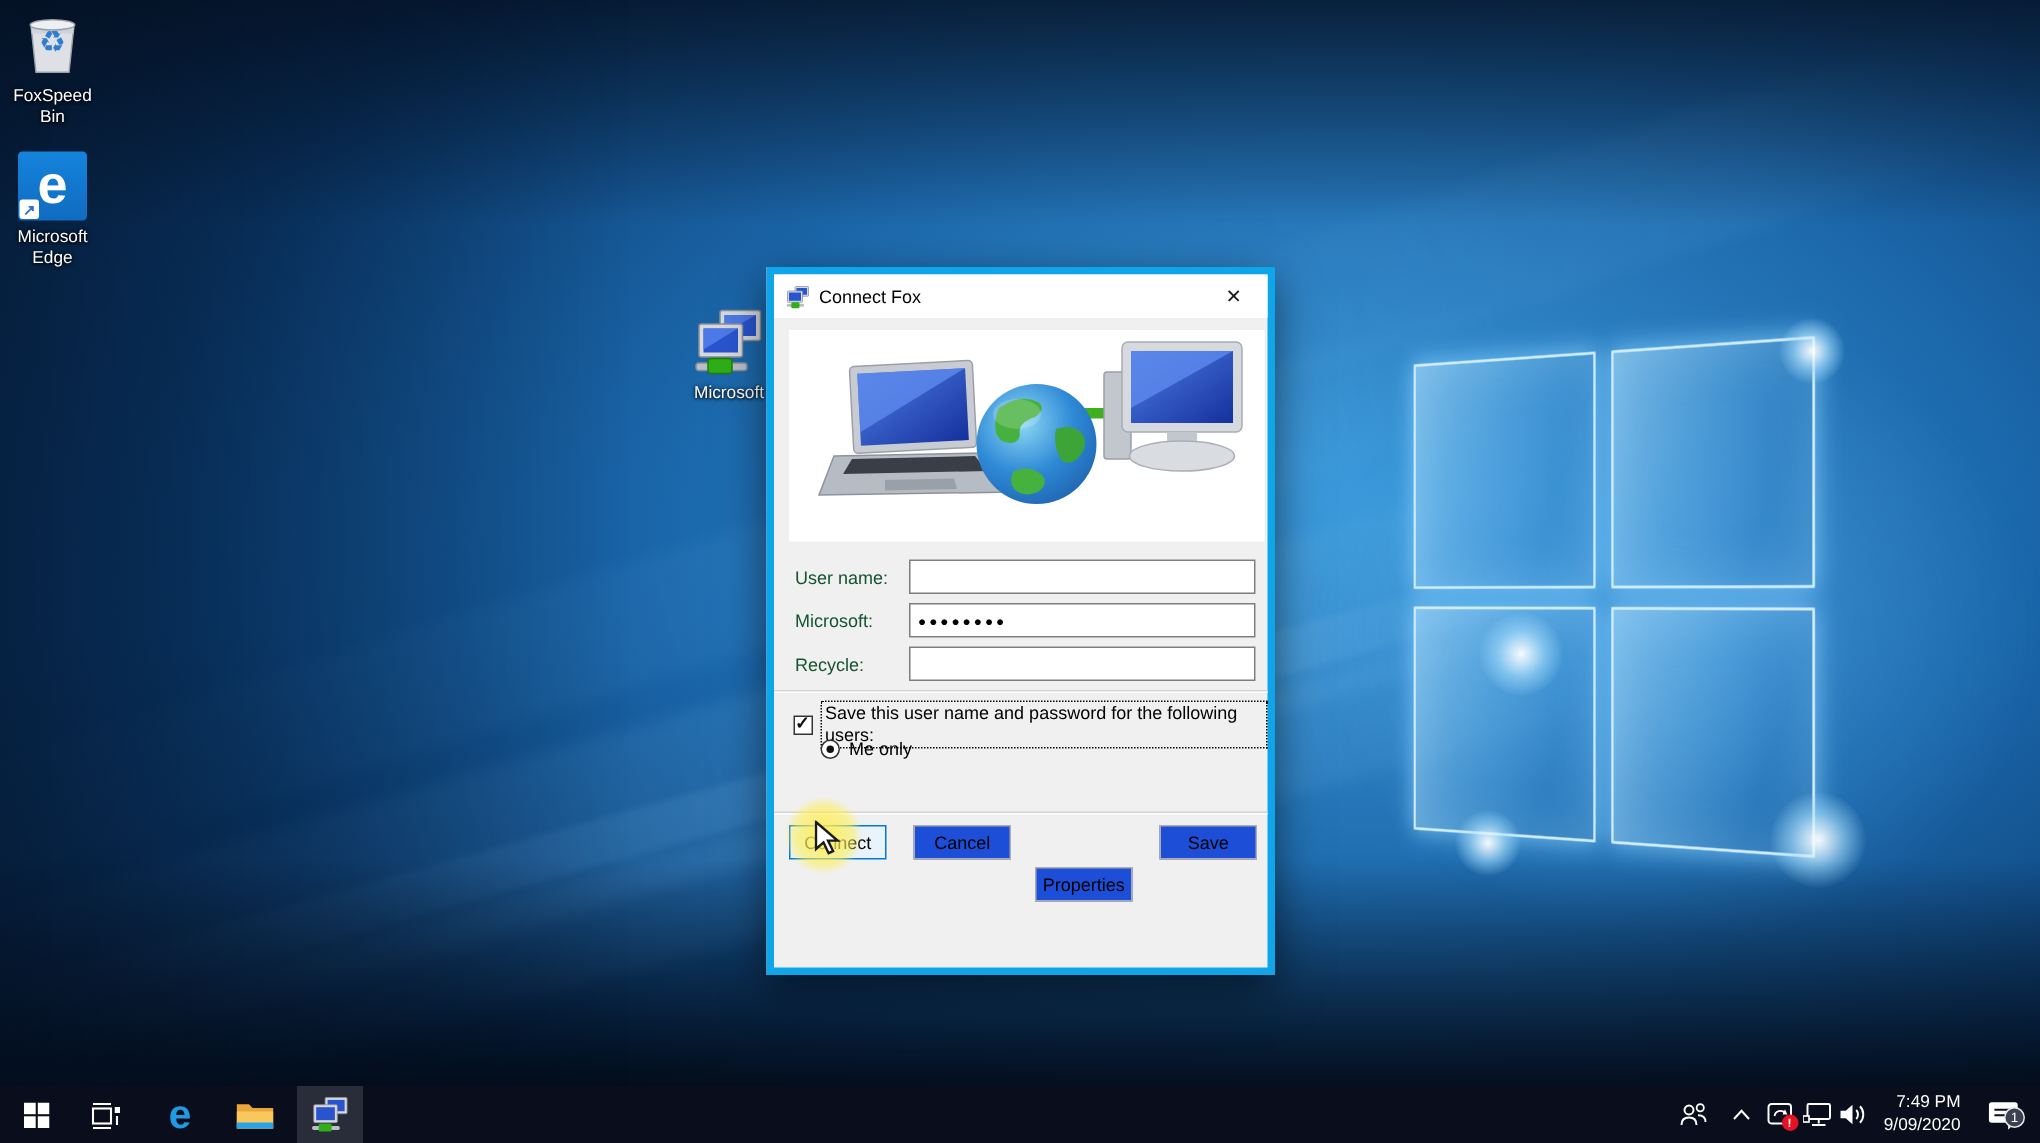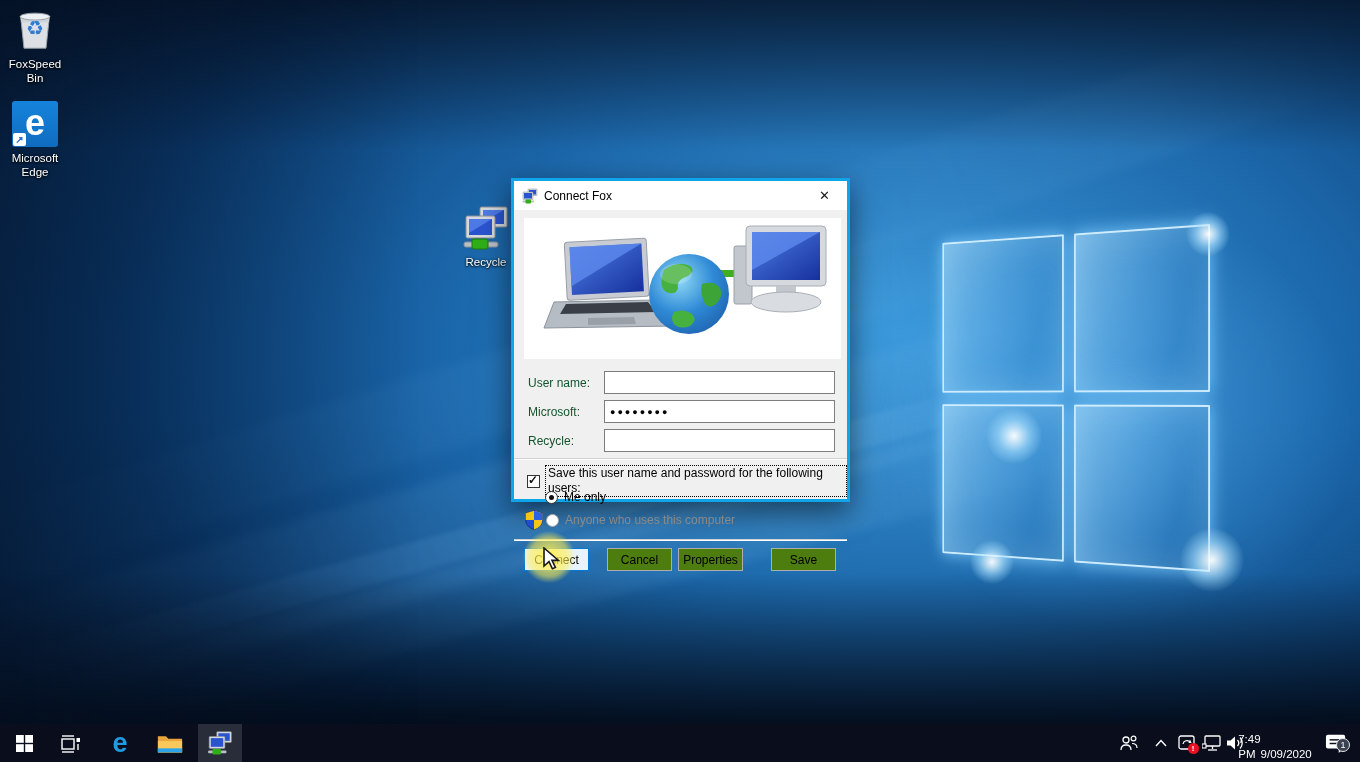--- a/index.html
+++ b/index.html
@@ -41,22 +41,22 @@
   .dicon .lbl { margin-top:3px; font-size:11.5px; color:#fff; text-shadow:0 1px 2px rgba(0,0,0,.95), 0 0 3px rgba(0,0,0,.7); line-height:1.25; }
   .icon-rb { left:2px; top:6px; }
   .icon-edge { left:2px; top:100px; }
   .icon-fox { left:453px; top:204px; }
   .rb-glyph { position:absolute; left:50%; top:22px; transform:translate(-50%,-50%); font-size:20px; color:#2f7dd2; }
   .edge-tile { width:46px; height:46px; background:linear-gradient(180deg,#1583dc,#0f6cc0); border-radius:3px; position:relative; display:flex; align-items:center; justify-content:center; }
   .edge-tile .e { color:#fff; font-size:36px; font-weight:bold; line-height:1; margin-top:-3px; }
   .shortcut { position:absolute; left:1px; bottom:1px; width:13px; height:13px; background:#fff; border-radius:2px; display:flex; align-items:center; justify-content:center; font-size:10px; color:#2f6fd0; font-weight:bold; }
 
   
-  .dialog { position:absolute; left:511px; top:178px; width:339px; height:324px; background:#f0f0f0;
-    border:3px solid #0ea5e9; box-shadow:0 10px 28px rgba(0,0,0,.55); z-index:10; font-size:12px; color:#000; }
+  .dialog { position:absolute; left:511px; top:178px; width:339px; height:472px; background:#f0f0f0;
+    border:5px solid #0ea5e9; box-shadow:0 10px 28px rgba(0,0,0,.55); z-index:10; font-size:12px; color:#000; }
   .titlebar { position:relative; height:29px; background:#fff; display:flex; align-items:center; padding-left:8px; }
   .titlebar .t { margin-left:6px; font-size:12px; }
   .closebtn { position:absolute; right:0; top:0; width:45px; height:29px; display:flex; align-items:center; justify-content:center; font-size:13px; color:#1a1a1a; cursor:default; }
   .banner { position:absolute; left:10px; top:37px; width:317px; height:141px; background:#fff; }
   .flabel { position:absolute; left:14px; font-size:12px; color:#14532d; }
   .field { position:absolute; left:90px; width:231px; height:23px; border:1px solid #7d7d7d; background:#fff; font-size:12px; padding:2px 5px; font-family:"Liberation Sans",sans-serif; outline:none; }
   .field.pw { font-size:9px; letter-spacing:2px; font-weight:bold; }
   .sep { position:absolute; left:0; width:100%; height:2px; border-top:1px solid #d2d2d2; border-bottom:1px solid #fdfdfd; }
   .chkrow { position:absolute; left:13px; top:284px; display:flex; align-items:center; }
   .chkbox { width:13px; height:13px; background:#fff; border:1px solid #333; position:relative; flex:none; }
@@ -64,36 +64,36 @@
   .chklbl { margin-left:5px; border:1px dotted #000; padding:0 2px; line-height:15px; }
   .radiorow { position:absolute; display:flex; align-items:center; }
   .r1 { left:31px; top:309px; }
   .r2 { left:10px; top:329px; }
   .radio { width:13px; height:13px; border:1px solid #333; border-radius:50%; background:#fff; position:relative; flex:none; }
   .radio.sel::after { content:""; position:absolute; left:3px; top:3px; width:5px; height:5px; border-radius:50%; background:#111; }
   .radio.dis { border-color:#a6a6a6; }
   .radlbl { margin-left:6px; }
   .radlbl.dis { color:#8a8a8a; }
   .shield { width:20px; height:20px; margin-right:2px; flex:none; }
-  .dlgbtn { position:absolute; top:367px; width:65px; height:23px; background:#4d7c0f; border:1px solid #adadad; font-size:12px; font-family:"Liberation Sans",sans-serif; color:#000; }
+  .dlgbtn { position:absolute; top:367px; width:65px; height:23px; background:#1d4ed8; border:1px solid #adadad; font-size:12px; font-family:"Liberation Sans",sans-serif; color:#000; }
   .dlgbtn.def { background:#e8f3fc; border:1px solid #0078d7; }
-  .bt1{left:10px;} .bt2{left:93px;} .bt3{left:164px;} .bt4{left:257px;}
+  .bt1{left:10px;} .bt2{left:93px;} .bt3{left:174px;margin-top:28px;} .bt4{left:257px;}
 
   
   .click-glow { position:absolute; left:514px; top:522px; width:70px; height:70px; border-radius:50%; z-index:20;
     background:radial-gradient(closest-side,rgba(255,238,80,.95),rgba(255,238,80,.55) 55%,rgba(255,238,80,0) 75%); pointer-events:none; }
   .cursor { position:absolute; left:543px; top:547px; z-index:21; pointer-events:none; }
 
   
   .taskbar { position:absolute; left:0; right:0; bottom:0; height:38px; background:#0a0e1c; z-index:30; }
   .tbtn { position:absolute; top:0; width:44px; height:38px; display:flex; align-items:center; justify-content:center; }
   .tbtn.active { background:rgba(255,255,255,.13); }
   .tb-edge-e { color:#1e9be2; font-size:27px; font-weight:bold; line-height:1; }
   .tray { position:absolute; top:0; height:38px; display:flex; align-items:center; justify-content:center; }
-  .clock { position:absolute; left:1243px; top:0; width:64px; height:38px; display:flex; flex-direction:row; align-items:flex-end; justify-content:center; color:#fff; font-size:11.5px; line-height:1.3; }
+  .clock { position:absolute; left:1243px; top:0; width:64px; height:38px; display:flex; flex-direction:column; align-items:flex-end; justify-content:center; color:#fff; font-size:11.5px; line-height:1.3; }
   .badge-red { position:absolute; right:-4px; bottom:-3px; width:11px; height:11px; background:#e81123; border-radius:50%; color:#fff; font-size:8px; font-weight:bold; display:flex; align-items:center; justify-content:center; }
   .badge-n { position:absolute; right:-3px; bottom:2px; width:14px; height:14px; background:#3a4150; border:1px solid #e8e8e8; border-radius:50%; color:#fff; font-size:9px; display:flex; align-items:center; justify-content:center; }
 </style>
 </head>
 <body>
 
 <div class="desktop">
   <div class="beam b3"></div>
   <div class="beam b1"></div>
   <div class="beam b2"></div>
@@ -143,21 +143,21 @@
       <rect x="18" y="3" width="27" height="20" rx="1.5" fill="#d6dade" stroke="#8a8f98"></rect>
       <rect x="21" y="6" width="21" height="14" fill="#2a54cf"></rect>
       <path d="M21 6 L42 6 L21 18 Z" fill="#4d7ae6"></path>
       <rect x="4" y="12" width="29" height="22" rx="1.5" fill="#d6dade" stroke="#8a8f98"></rect>
       <rect x="7" y="15" width="23" height="16" fill="#2a54cf"></rect>
       <path d="M7 15 L30 15 L7 29 Z" fill="#4d7ae6"></path>
       <rect x="2" y="38" width="34" height="5" rx="2" fill="#b9bfc7" stroke="#8a8f98"></rect>
       <rect x="10" y="35" width="16" height="10" rx="2" fill="#2fae17" stroke="#1d7d0c"></rect>
     </svg>
   </div>
-  <div class="lbl">Recycle</div>
+  <div class="lbl">Microsoft</div>
 </div>
 
 <div class="dialog">
   <div class="titlebar">
     <svg width="16" height="16" viewBox="0 0 32 32">
       <rect x="12" y="2" width="18" height="13" rx="1" fill="#d6dade" stroke="#8a8f98"></rect>
       <rect x="14" y="4" width="14" height="9" fill="#2a54cf"></rect>
       <rect x="2" y="8" width="20" height="15" rx="1" fill="#d6dade" stroke="#8a8f98"></rect>
       <rect x="4" y="10" width="16" height="11" fill="#2a54cf"></rect>
       <rect x="1" y="25" width="23" height="4" rx="1.5" fill="#b9bfc7"></rect>
@@ -224,33 +224,20 @@
     <span class="chkbox">
         <span class="mk">✓</span>
       </span>
     <span class="chklbl">Save this user name and password for the following users:</span>
   </div>
 
   <div class="radiorow r1">
     <span class="radio sel"></span>
     <span class="radlbl">Me only</span>
   </div>
-  <div class="radiorow r2">
-    <svg class="shield" viewBox="0 0 24 24">
-      <path d="M12 1 L22 4 L22 12 Q22 20 12 23.5 Q2 20 2 12 L2 4 Z" fill="#1f4fd0" stroke="#12307e" stroke-width="1"></path>
-      <path d="M12 1 L22 4 L22 12 Q22 20 12 23.5 Z" fill="#f4c514"></path>
-      <path d="M12 1 L22 4 L22 12 L12 12 Z" fill="#2a63e0"></path>
-      <path d="M2 4 L12 1 L12 12 L2 12 Z" fill="#f4c514"></path>
-      <path d="M2 4 L12 1 L12 12 L2 12 Z" fill="#2a63e0" opacity="0"></path>
-      <path d="M2 12 L12 12 L12 23.5 Q2 20 2 12 Z" fill="#f4c514" opacity="0"></path>
-      <path d="M2 12 L12 12 L12 23.5 Q2 20 2 12 Z" fill="#2a63e0" opacity="0"></path>
-    </svg>
-    <span class="radio dis"></span>
-    <span class="radlbl dis">Anyone who uses this computer</span>
-  </div>
 
   <div class="sep" style="top:358px;"></div>
 
   <button class="dlgbtn def bt1">Connect</button>
   <button class="dlgbtn bt2">Cancel</button>
   <button class="dlgbtn bt3">Properties</button>
   <button class="dlgbtn bt4">Save</button>
 </div>
 
 <div class="click-glow"></div>

